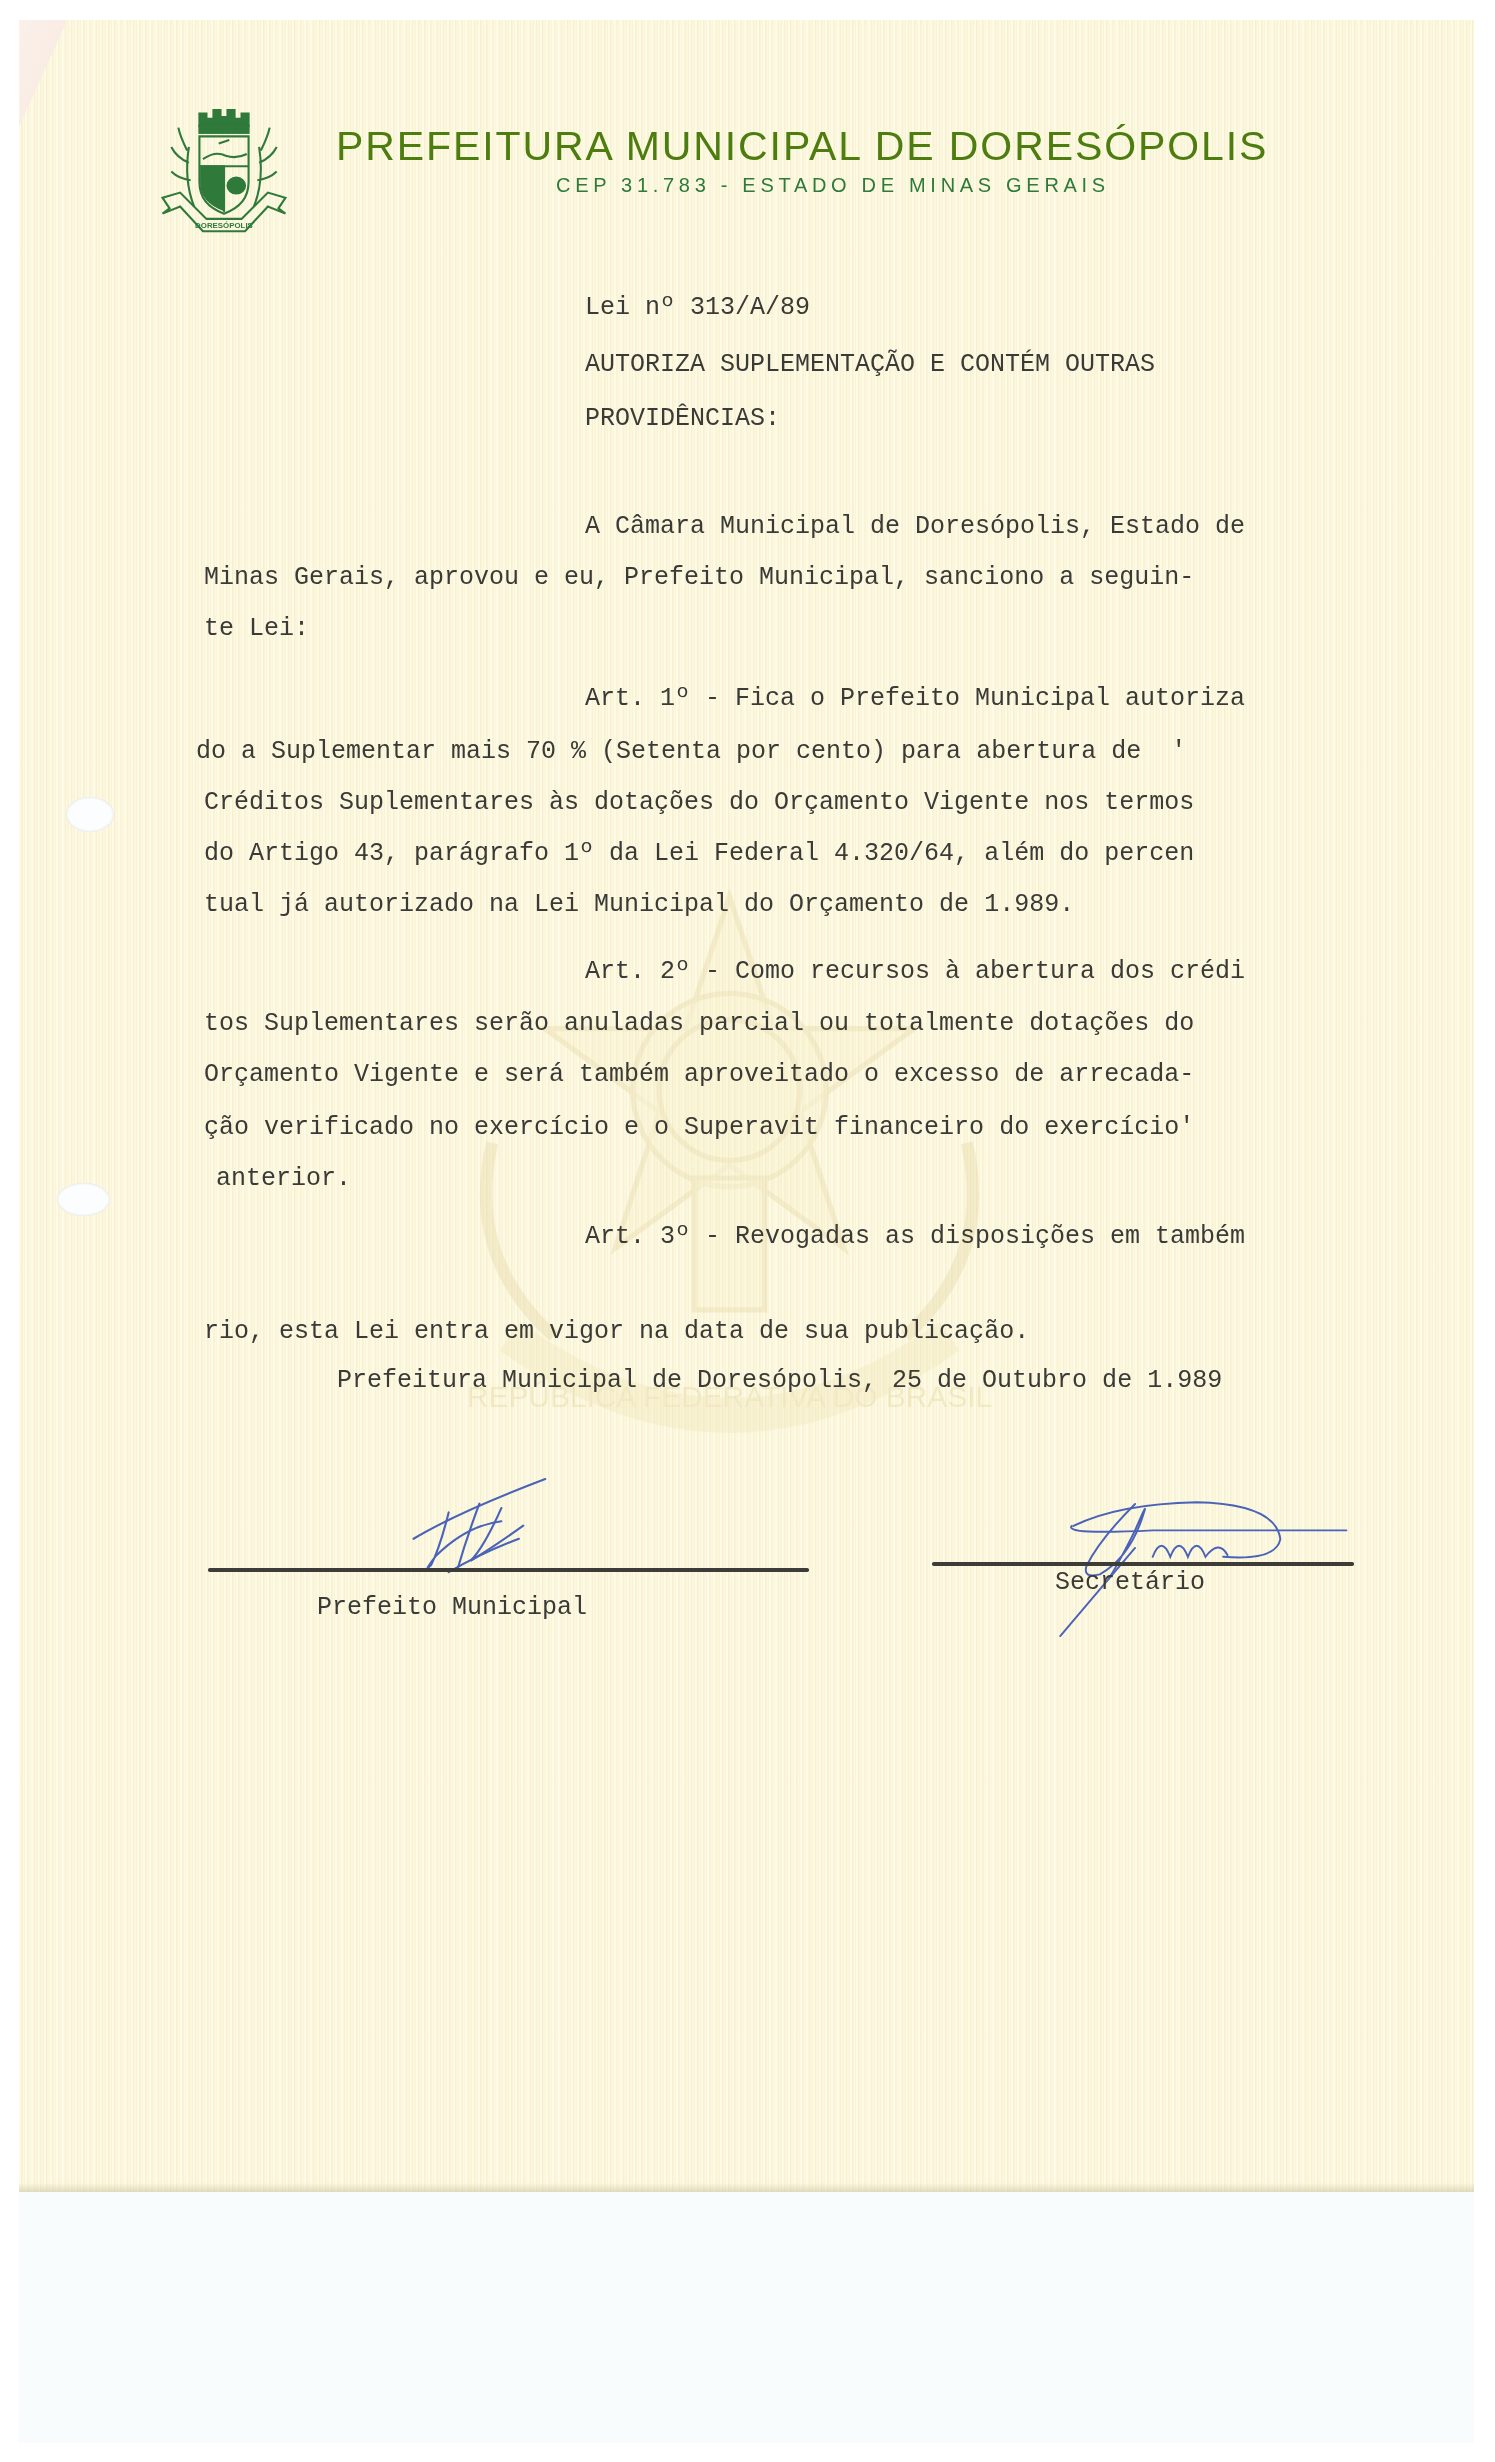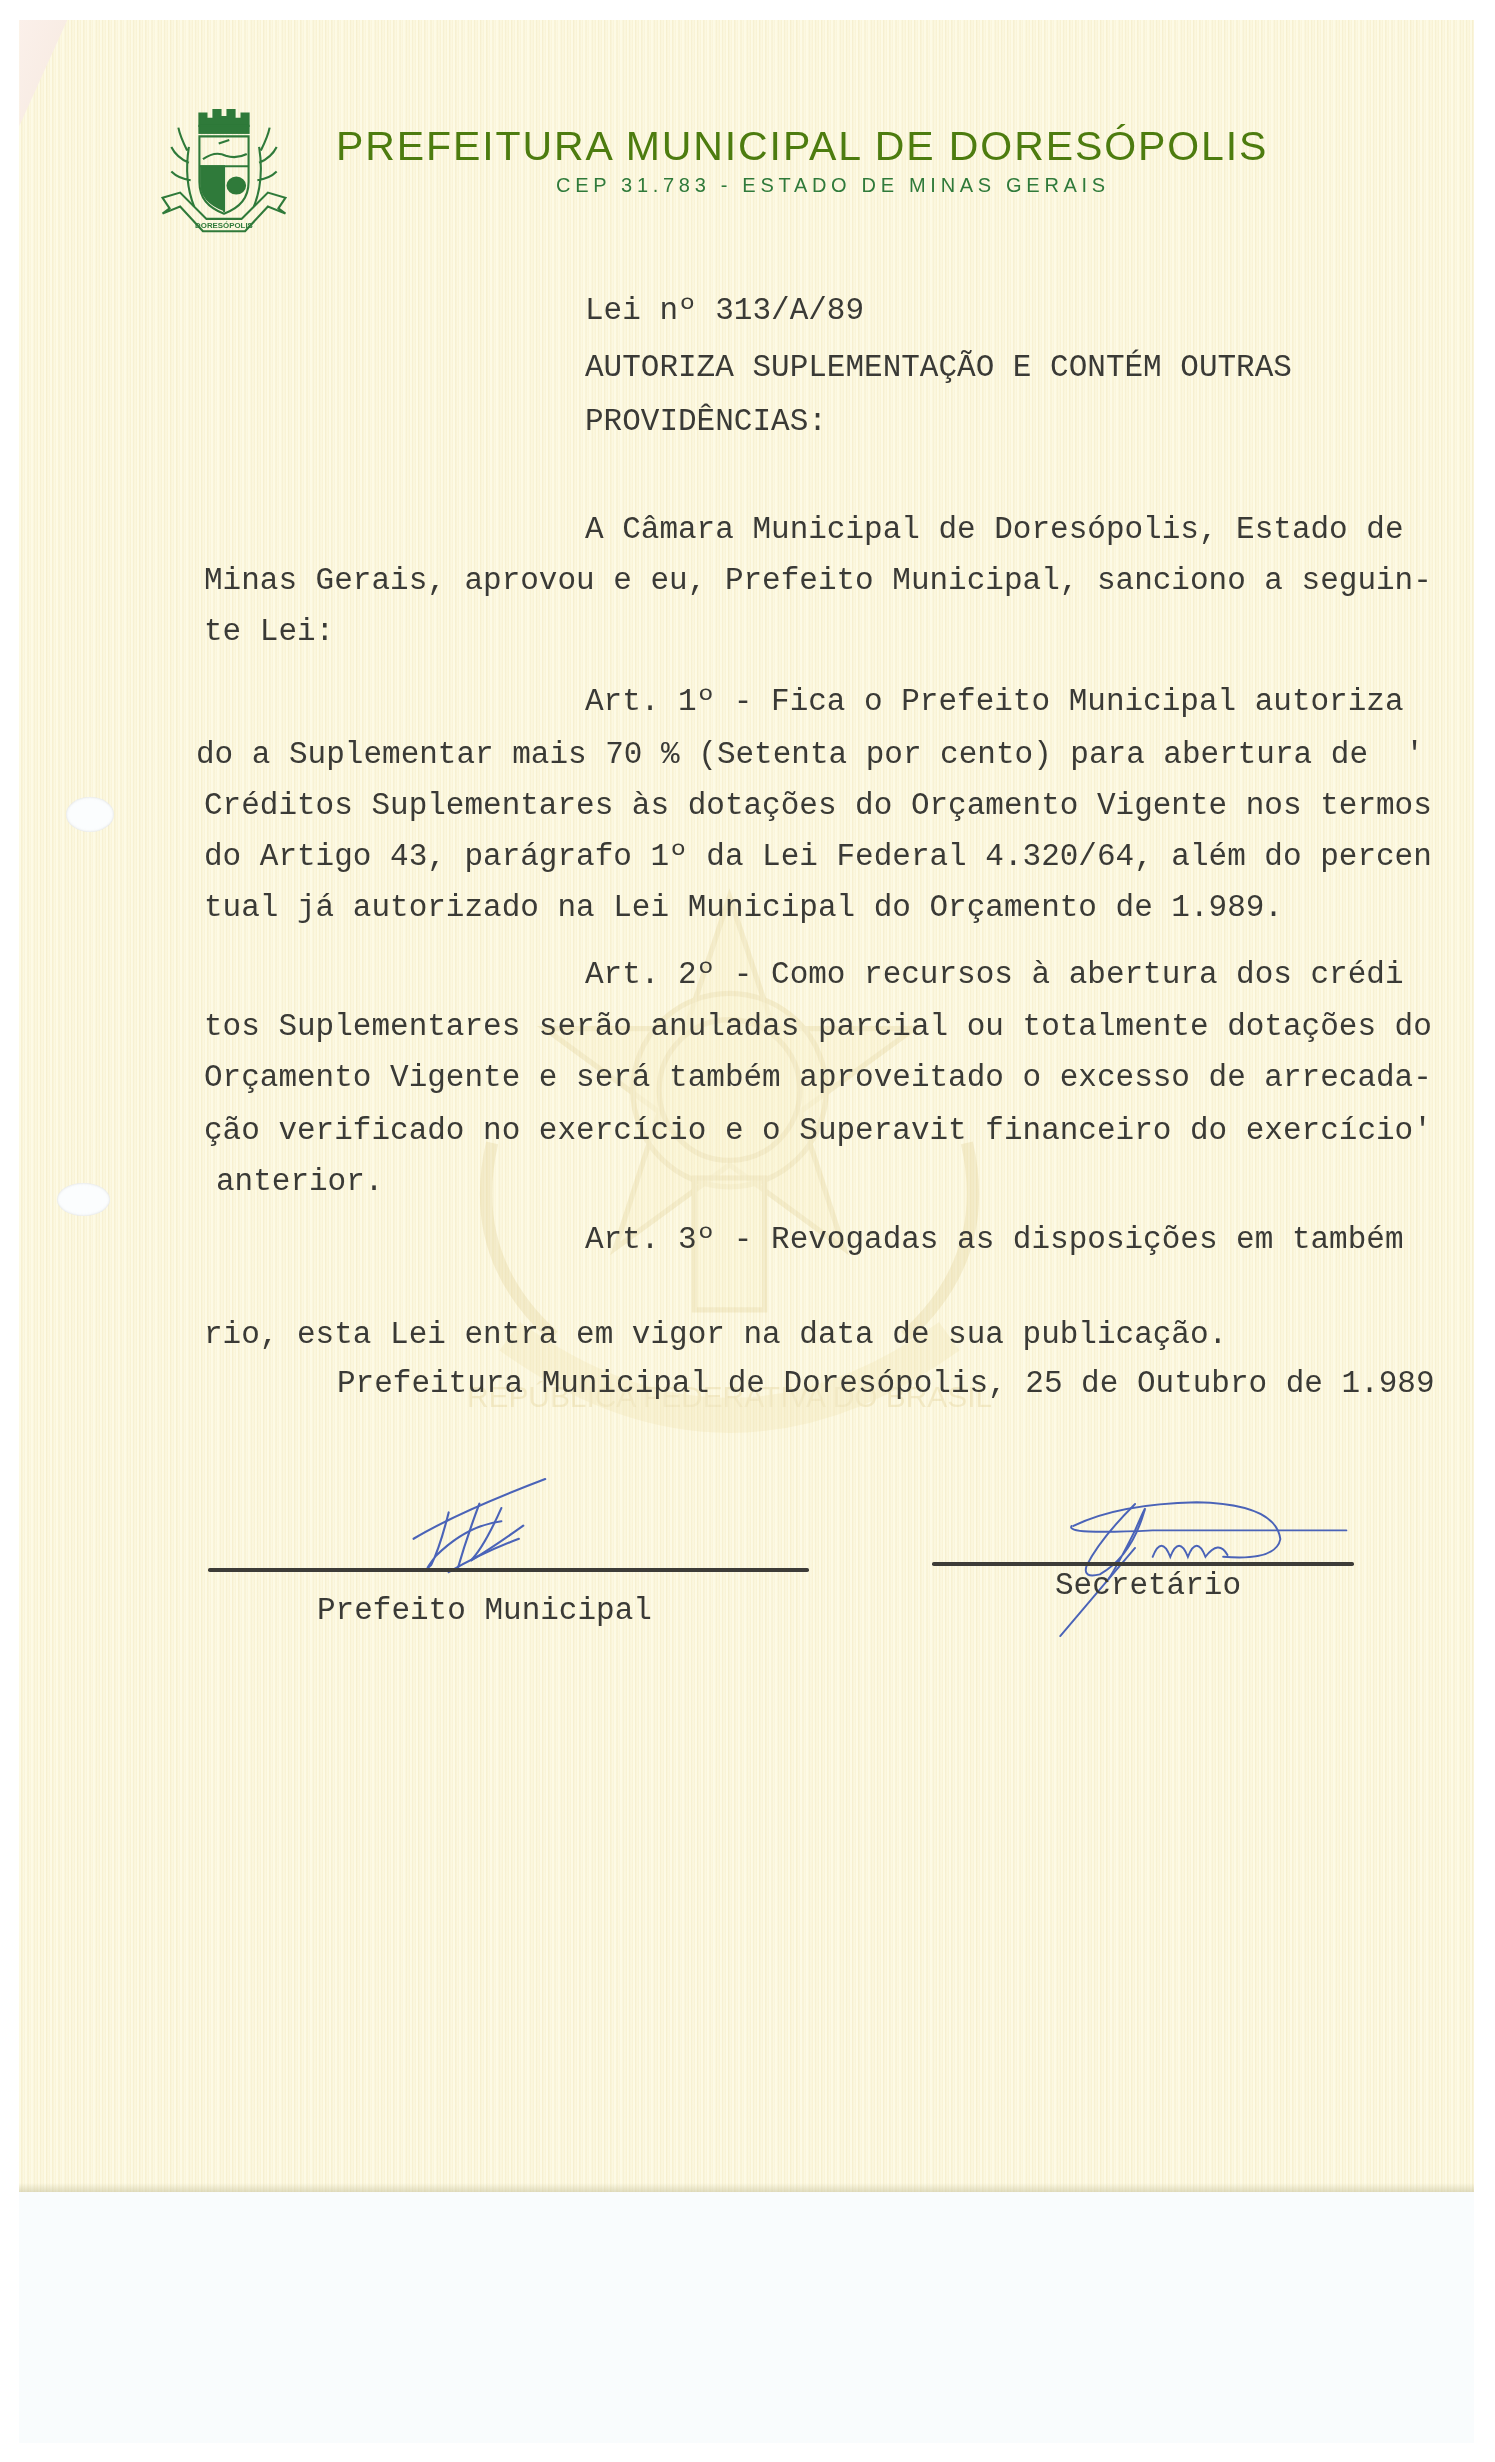--- a/index.html
+++ b/index.html
@@ -88,21 +88,21 @@
     position: absolute;
     left: 413px; top: 879px;
     width: 633px; height: 598px;
     opacity: 0.22;
   }
 
   
   .typed {
     position: absolute;
     font-family: "Liberation Mono", "DejaVu Sans Mono", monospace;
-    font-size: 31px;
+    font-size: 25px;
     color: #3a3a36;
     white-space: pre;
     line-height: 1;
     letter-spacing: 0px;
   }
 
   .sig-line {
     position: absolute;
     height: 3.5px;
     background: #3d3c38;

